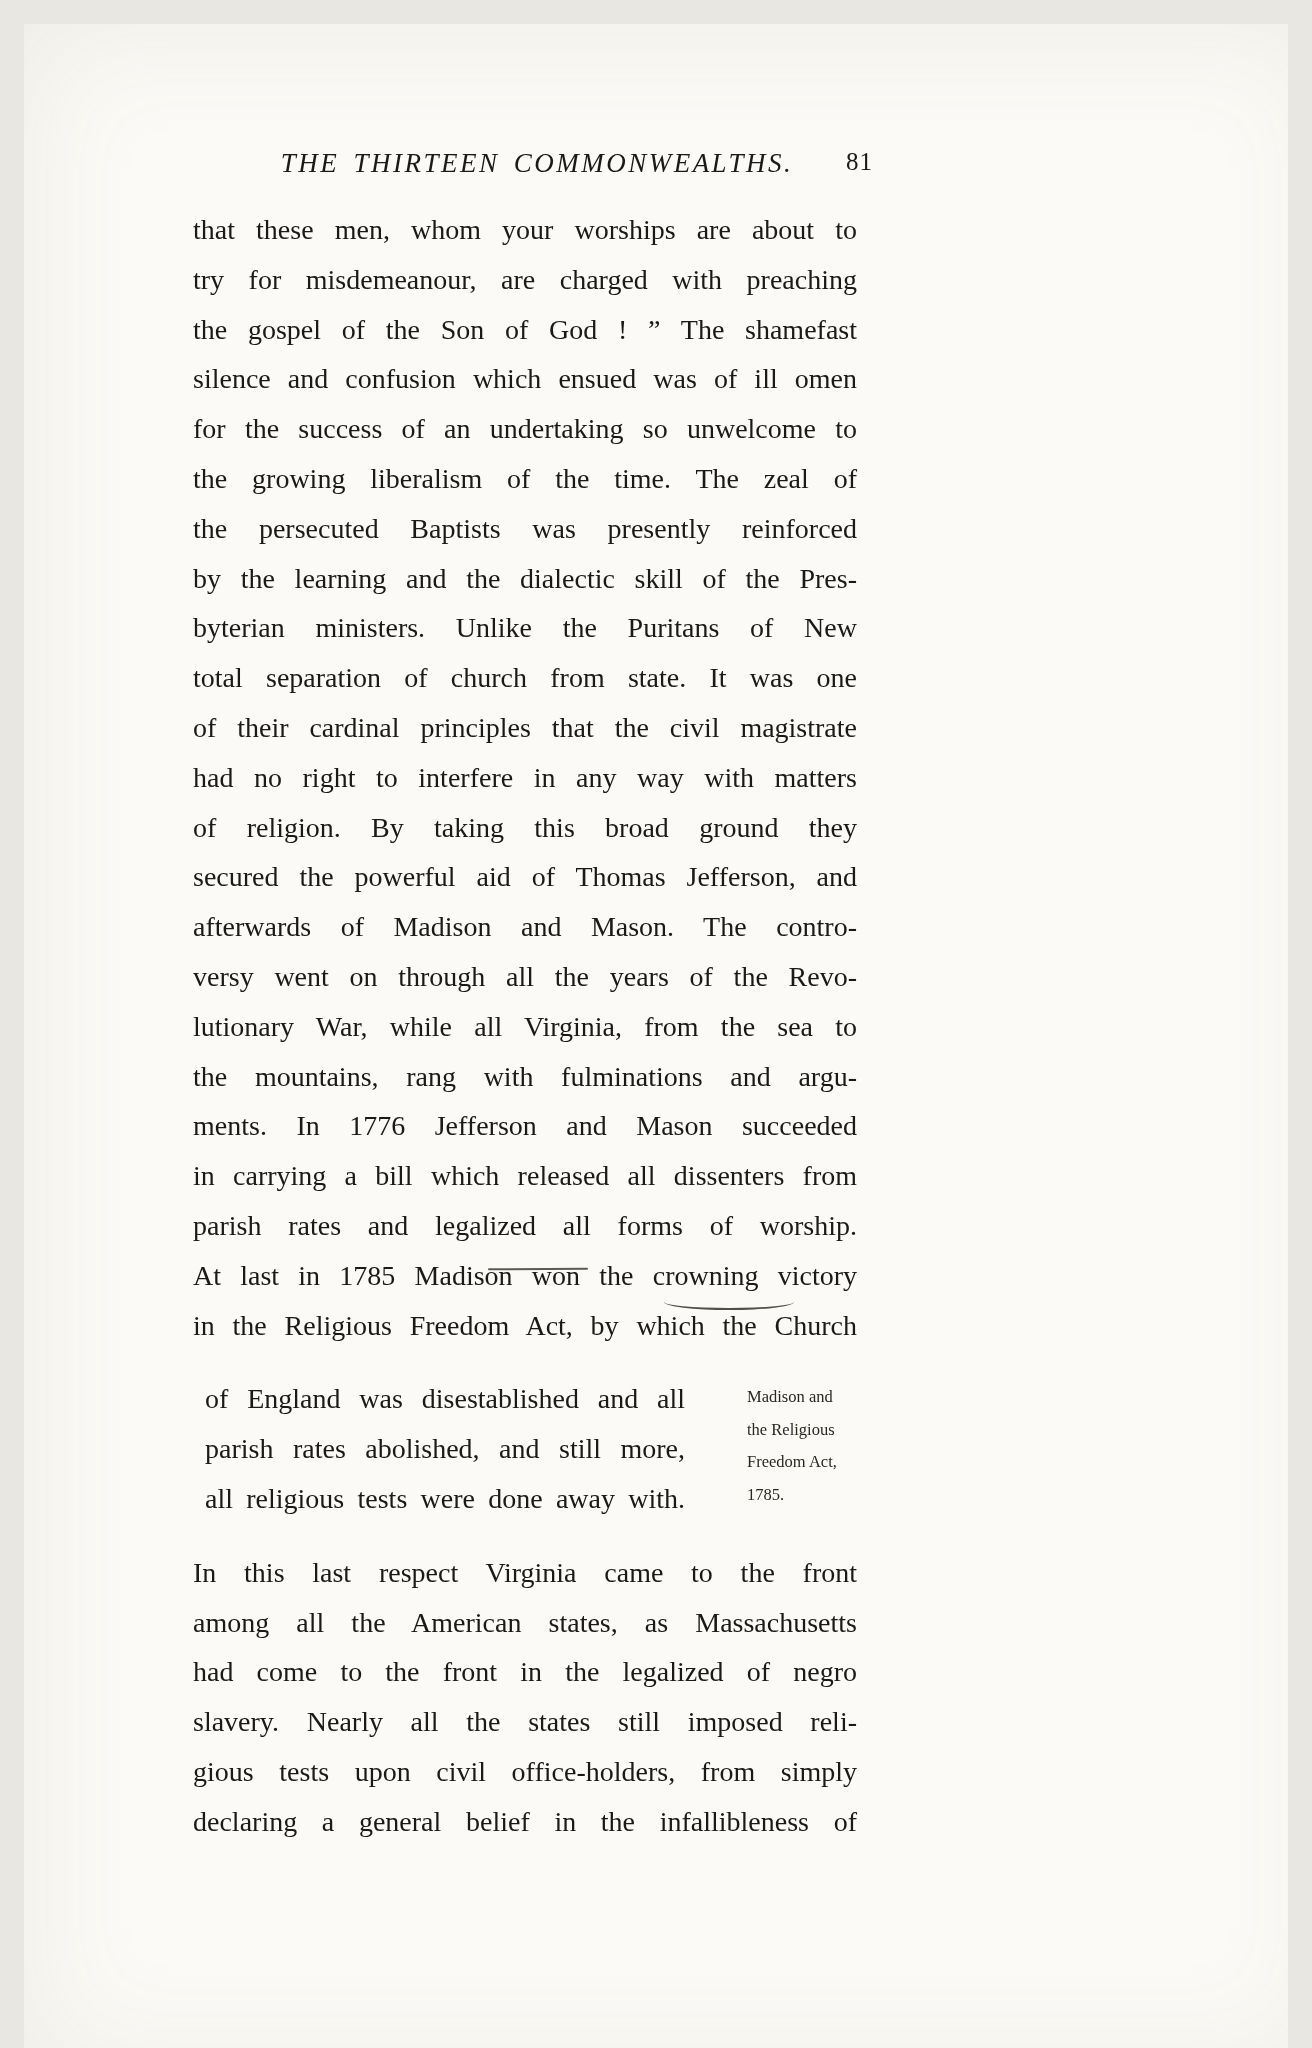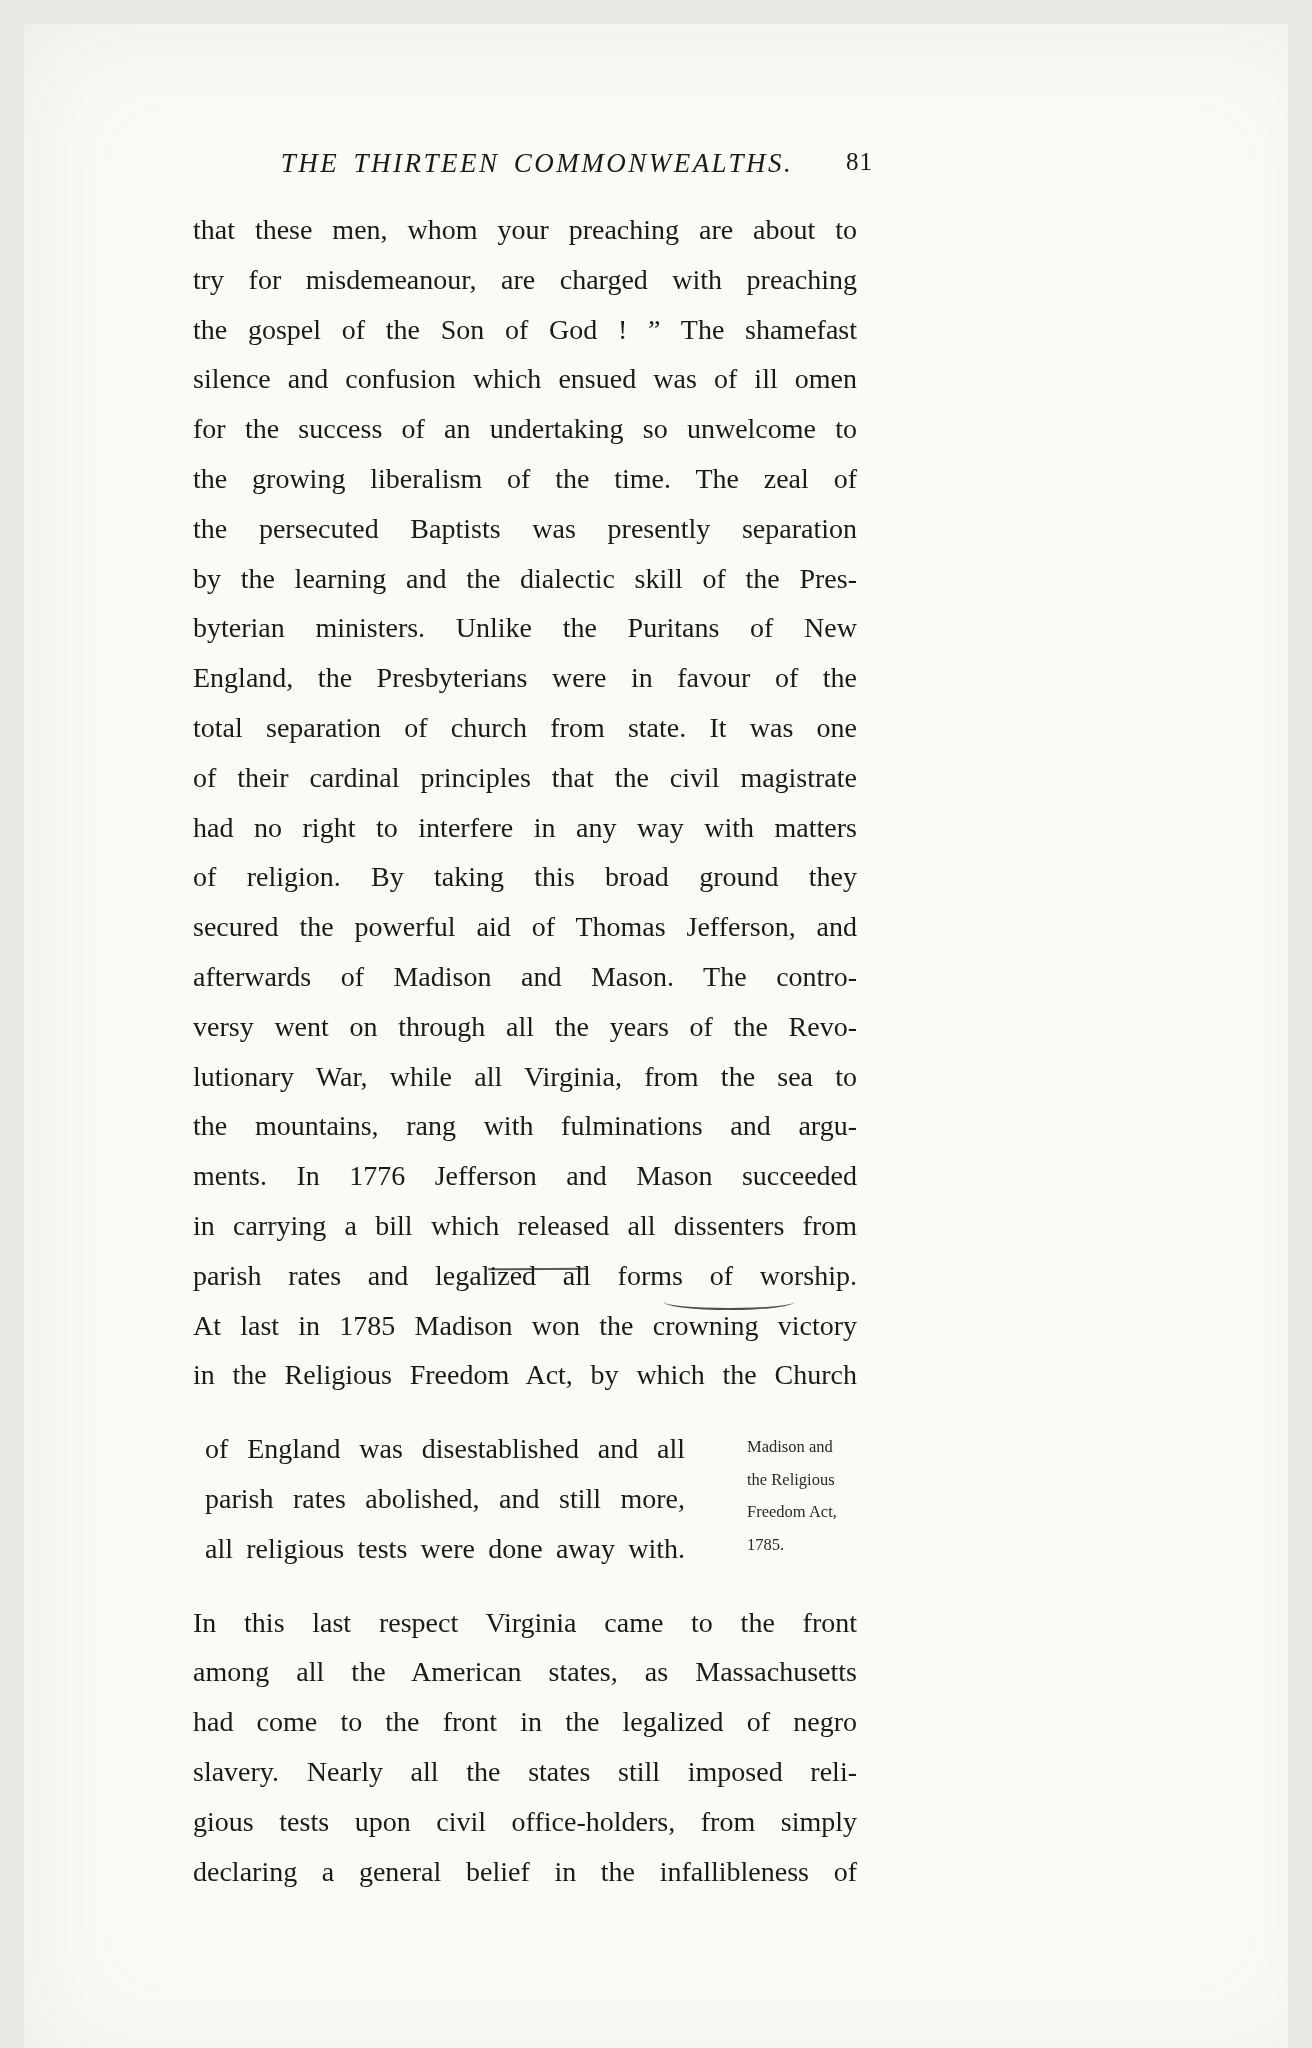--- a/index.html
+++ b/index.html
@@ -119,30 +119,29 @@
 <div class="page">
 
   <div class="header">
     <span class="running-title">THE THIRTEEN COMMONWEALTHS.</span>
     <span class="page-number">81</span>
   </div>
 
   <div class="text-col">
 
     <div class="block">
-        <div class="line">that these men, whom your preaching are about to</div>
+        <div class="line">that these men, whom your worships are about to</div>
         <div class="line">try for misdemeanour, are charged with preaching</div>
         <div class="line">the gospel of the Son of God ! ” The shamefast</div>
         <div class="line">silence and confusion which ensued was of ill omen</div>
         <div class="line">for the success of an undertaking so unwelcome to</div>
         <div class="line">the growing liberalism of the time. The zeal of</div>
-        <div class="line">the persecuted Baptists was presently separation</div>
+        <div class="line">the persecuted Baptists was presently reinforced</div>
         <div class="line">by the learning and the dialectic skill of the Pres-</div>
         <div class="line">byterian ministers. Unlike the Puritans of New</div>
-        <div class="line">England, the Presbyterians were in favour of the</div>
         <div class="line">total separation of church from state. It was one</div>
         <div class="line">of their cardinal principles that the civil magistrate</div>
         <div class="line">had no right to interfere in any way with matters</div>
         <div class="line">of religion. By taking this broad ground they</div>
         <div class="line">secured the powerful aid of Thomas Jefferson, and</div>
         <div class="line">afterwards of Madison and Mason. The contro-</div>
         <div class="line">versy went on through all the years of the Revo-</div>
         <div class="line">lutionary War, while all Virginia, from the sea to</div>
         <div class="line">the mountains, rang with fulminations and argu-</div>
         <div class="line">ments. In 1776 Jefferson and Mason succeeded</div>

